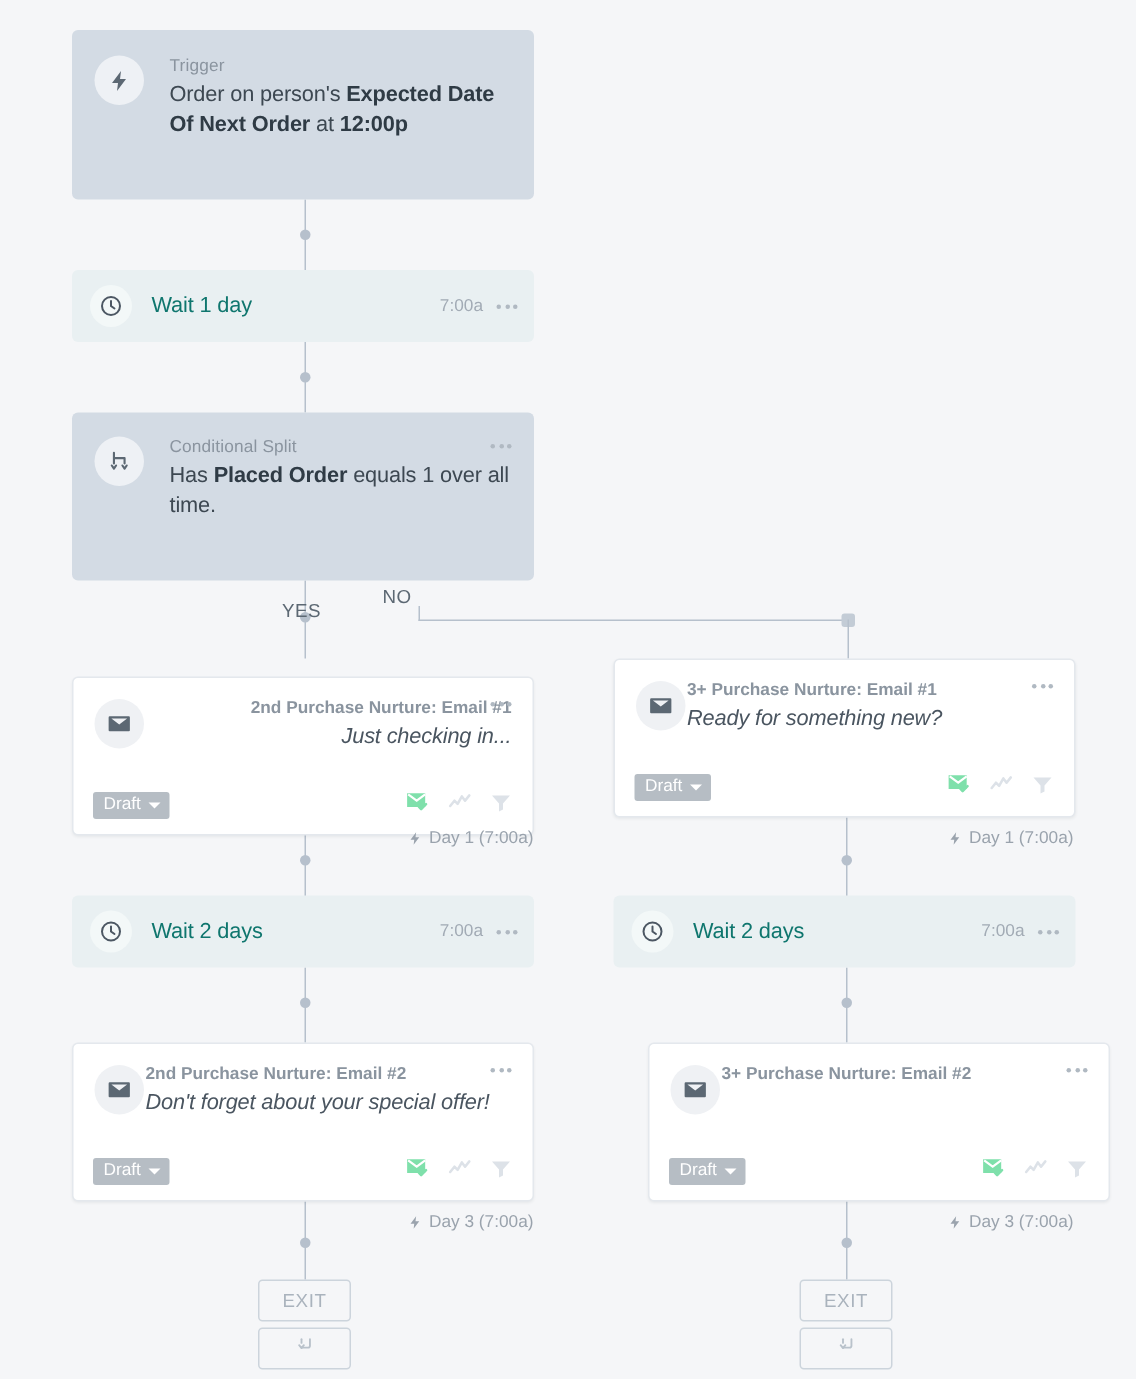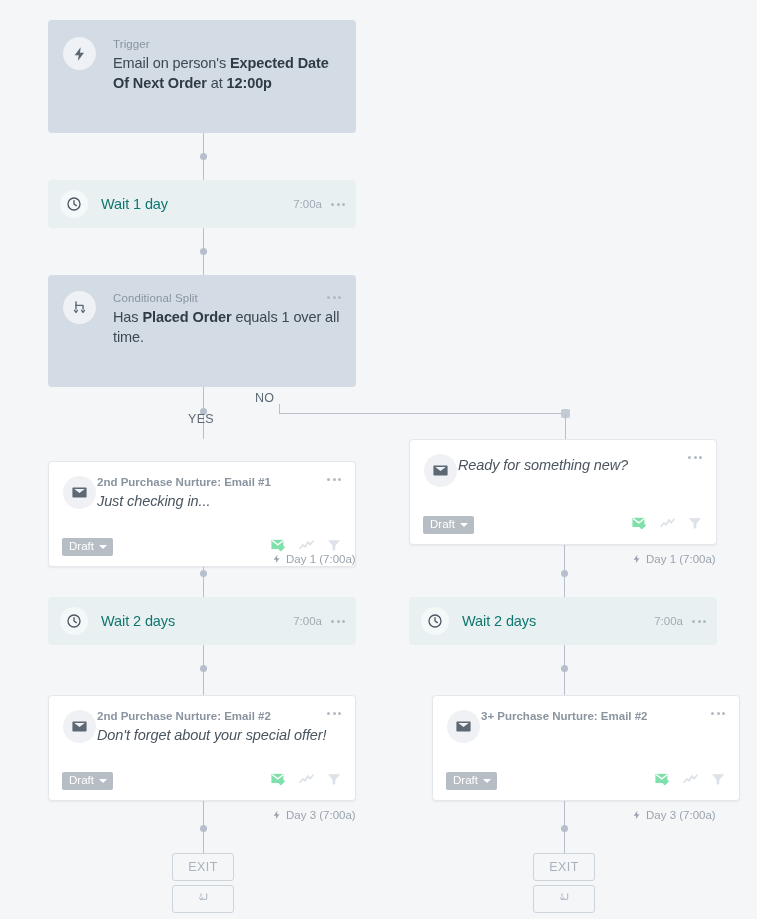--- a/index.html
+++ b/index.html
@@ -306,21 +306,21 @@
   <div class="dot" style="left:561px; top:825px;"></div>
 
   <div class="card card-blue trigger-card">
     <span class="icon-circle">
       <svg width="16" height="16" viewBox="0 0 24 24" fill="#5c6873">
           <path d="M13 2L4 14h6l-1 8 9-12h-6l1-8z"></path>
         </svg>
     </span>
     <div class="trigger-body">
       <div class="kicker">Trigger</div>
-      <div class="headline"><span>Email on person's </span><b>Expected Date Of Next Order</b><span> at </span><b>12:00p</b></div>
+      <div class="headline"><span>Order on person's </span><b>Expected Date Of Next Order</b><span> at </span><b>12:00p</b></div>
     </div>
   </div>
 
   <div class="card card-wait wait-card" style="left:48px; top:180px; width:308px;">
     <span class="icon-circle">
       <svg width="16" height="16" viewBox="0 0 24 24" fill="none" stroke="#4c5763" stroke-width="2">
           <circle cx="12" cy="12" r="9"></circle>
           <path d="M12 7v5l3.5 2.5" stroke-linecap="round"></path>
         </svg>
     </span>
@@ -346,24 +346,24 @@
         <i></i>
         <i></i>
         <i></i>
       </span>
     <div class="trigger-body">
       <div class="kicker">Conditional Split</div>
       <div class="headline"><span>Has </span><b>Placed Order</b><span> equals 1 over all time.</span></div>
     </div>
   </div>
 
-  <div class="branch-label" style="left:188px; top:412px;">YES</div>
+  <div class="branch-label" style="left:188px; top:400px;">YES</div>
   <div class="branch-label" style="left:255px; top:391px;">NO</div>
 
-  <div class="card card-white email-card" style="left:48px; top:461px;">
+  <div class="card card-white email-card" style="left:48px; top:451px;text-align:right;">
     <span class="icon-circle">
       <svg width="17" height="17" viewBox="0 0 24 24" fill="#5c6873">
           <path d="M2 5h20v14H2z" opacity="0"></path>
           <path d="M3 5h18a1 1 0 0 1 1 1v12a1 1 0 0 1-1 1H3a1 1 0 0 1-1-1V6a1 1 0 0 1 1-1zm1.6 2L12 12.6 19.4 7H4.6z"></path>
         </svg>
     </span>
     <span class="dots dots-abs">
         <i></i>
         <i></i>
         <i></i>
@@ -471,20 +471,21 @@
       <svg width="17" height="17" viewBox="0 0 24 24" fill="#5c6873">
           <path d="M3 5h18a1 1 0 0 1 1 1v12a1 1 0 0 1-1 1H3a1 1 0 0 1-1-1V6a1 1 0 0 1 1-1zm1.6 2L12 12.6 19.4 7H4.6z"></path>
         </svg>
     </span>
     <span class="dots dots-abs">
         <i></i>
         <i></i>
         <i></i>
       </span>
     <div class="email-body">
+      <div class="email-title">3+ Purchase Nurture: Email #1</div>
       <div class="email-subject">Ready for something new?</div>
     </div>
     <div class="email-footer">
       <span class="draft-badge">
           <span>Draft</span>
           <span class="caret"></span>
         </span>
       <span class="footer-icons">
         <span><svg width="17" height="17" viewBox="0 0 24 24">
               <path d="M2 4h17v13H2z" fill="#7fe0ab"></path>

